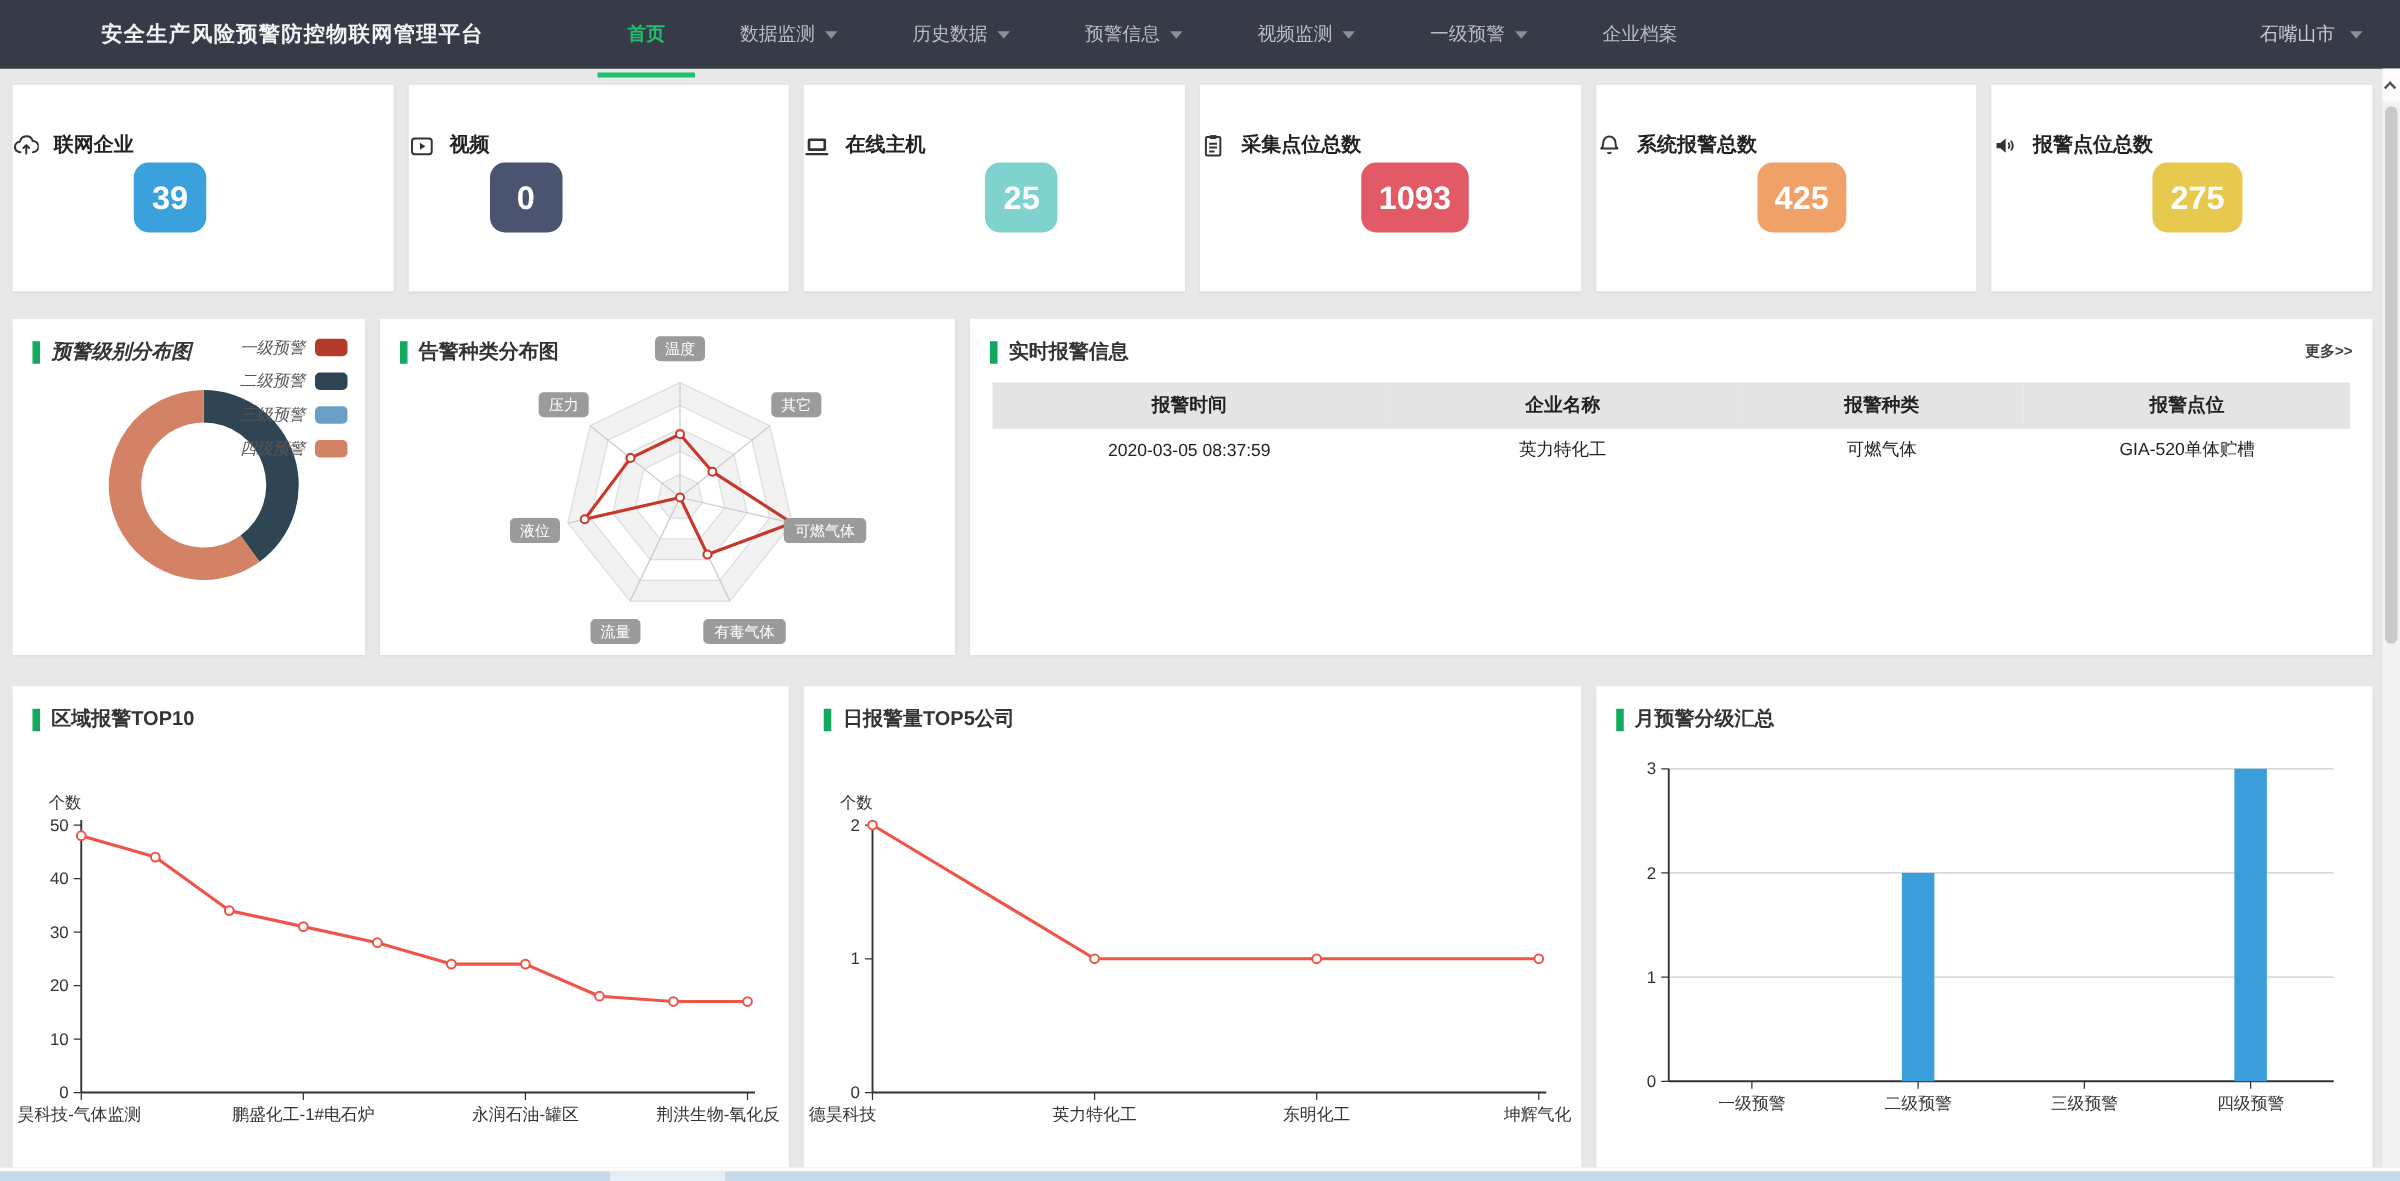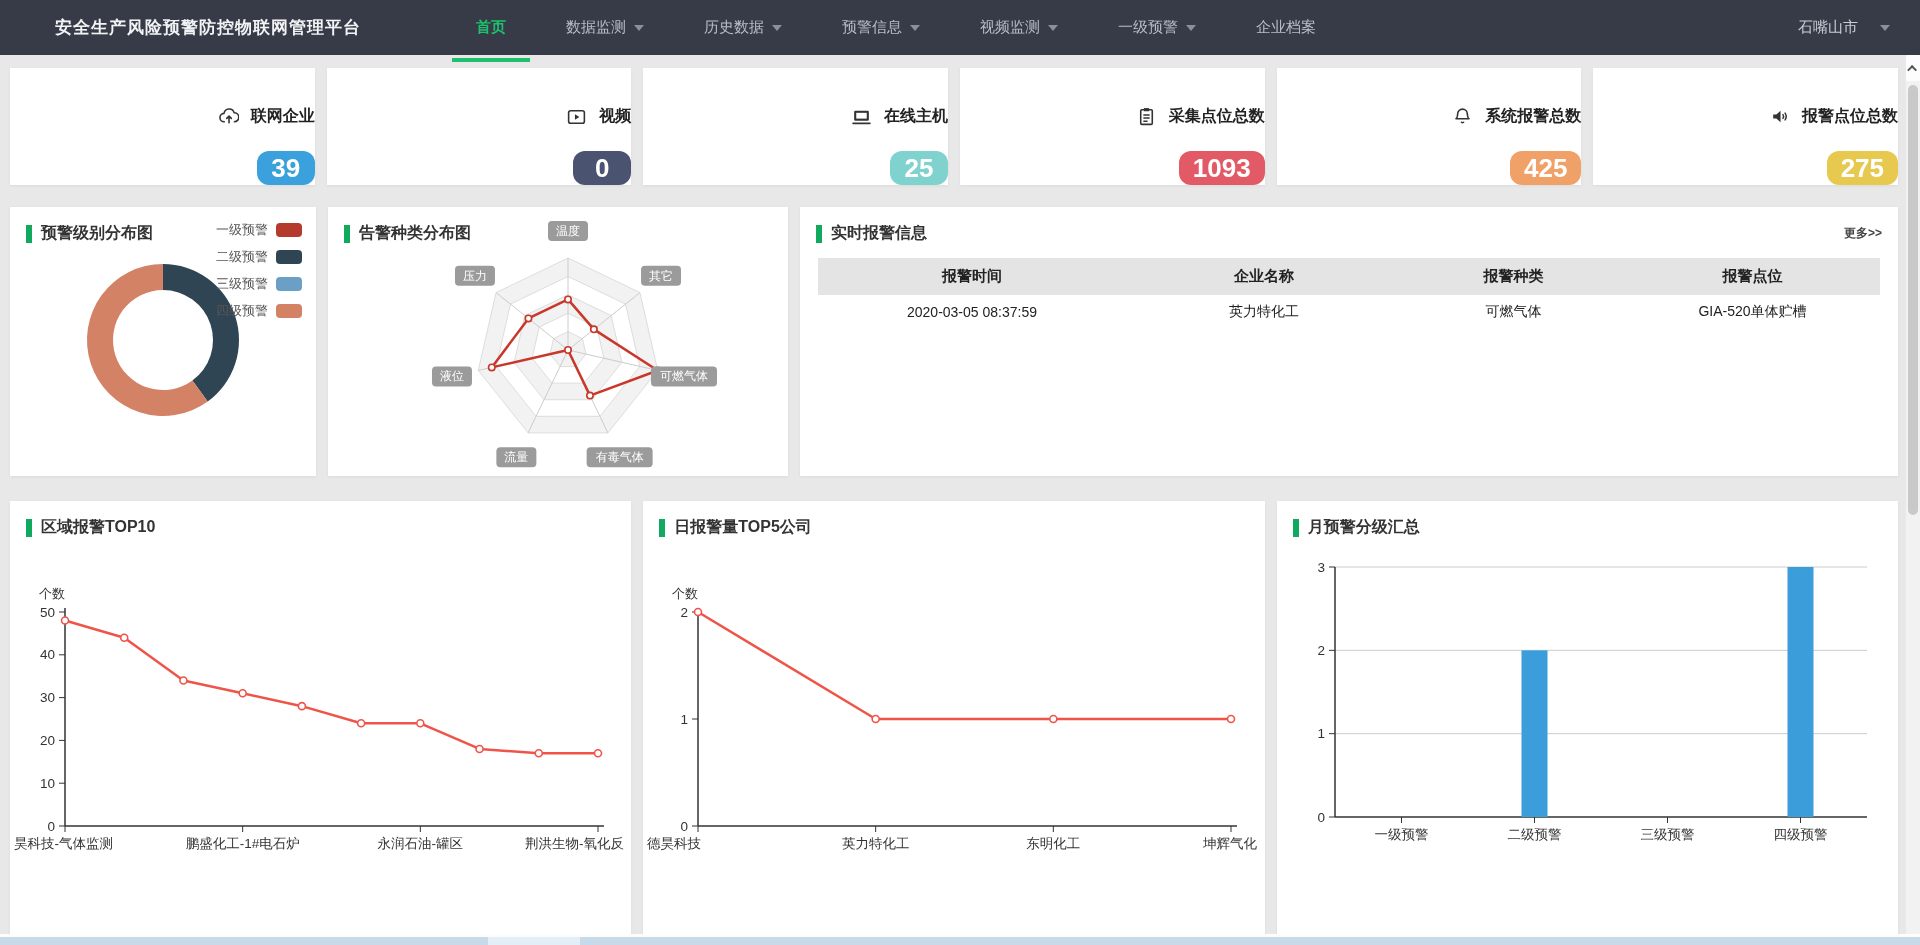--- a/index.html
+++ b/index.html
@@ -1,41 +1,41 @@
 <!DOCTYPE html>
 <html><head>
 <meta charset="utf-8">
 <style>
   * { margin:0; padding:0; box-sizing:border-box; }
   html,body { width:1920px; height:945px; overflow:hidden; }
   body { background:#e8e8e8; font-family:"Liberation Sans","DejaVu Sans",sans-serif; position:relative; }
 
   
-  .nav { height:55px; background:#363b47; display:flex; align-items:center; padding-left:55px; }
+  .nav { height:55px; background:#363b47; display:flex; align-items:center; padding-left:81px; }
   .nav-title { color:#f2f3f5; font-size:17px; font-weight:600; letter-spacing:1px; margin-right:85px; }
   .nav-menu { display:flex; height:68px; }
   .nav-item { position:relative; display:flex; align-items:center; gap:8px; padding:0 30px; color:#b9bdc7; font-size:15px; cursor:pointer; }
   .nav-item.active { color:#1ec06d; font-weight:600; }
   .nav-item.active::after { content:""; position:absolute; left:6px; right:6px; bottom:0; height:4px; background:#1ec06d; }
   .caret { width:0; height:0; border-left:5px solid transparent; border-right:5px solid transparent; border-top:6px solid #8a8f9a; }
-  .nav-region { margin-left:auto; margin-right:30px; display:flex; align-items:center; gap:22px; color:#c9ccd3; font-size:15px; cursor:pointer; }
+  .nav-region { margin-left:auto; margin-right:30px; display:flex; align-items:center; gap:12px; color:#c9ccd3; font-size:15px; cursor:pointer; }
 
   
   .stats-row { display:flex; gap:12px; margin:13px 22px 0 10px; }
-  .stat-card { flex:1; background:#fff; height:117px; box-shadow:0 1px 3px rgba(0,0,0,.06); display:flex; flex-direction:column; align-items:flex-end; padding-top:38px; }
+  .stat-card { flex:1; background:#fff; height:165px; box-shadow:0 1px 3px rgba(0,0,0,.06); display:flex; flex-direction:row; align-items:flex-start; padding-top:38px; }
   .stat-head { display:flex; align-items:center; gap:12px; }
   .stat-head svg { width:21px; height:21px; }
   .stat-label { font-size:16px; font-weight:600; color:#222; }
   .stat-badge { margin-top:24px; min-width:58px; padding:0 14px; height:56px; border-radius:12px; display:flex; align-items:center; justify-content:center; color:#fff; font-size:26px; font-weight:bold; }
 
   
   .row2 { display:flex; gap:12px; margin:22px 22px 0 10px; height:269px; }
   .row3 { display:flex; gap:12px; margin:25px 22px 0 10px; height:467px; }
   .panel { background:#fff; position:relative; box-shadow:0 1px 3px rgba(0,0,0,.06); }
-  .p-donut { width:306px; }
+  .p-donut { width:282px;font-style:italic; }
   .p-radar { width:460px; }
   .p-table { flex:1; }
   .row3 .panel { flex:1; }
   .panel-title { display:flex; align-items:center; gap:9px; padding:16px 16px 0; position:relative; z-index:2; }
   .tbar { width:6px; height:18px; background:#10a95e; flex:none; }
   .ttext { font-size:16px; font-weight:bold; color:#333; }
   .more-link { position:absolute; top:18px; right:16px; font-size:12px; font-weight:bold; color:#444; cursor:pointer; z-index:3; }
 
   
   .legend { position:absolute; top:14px; right:14px; z-index:2; }

